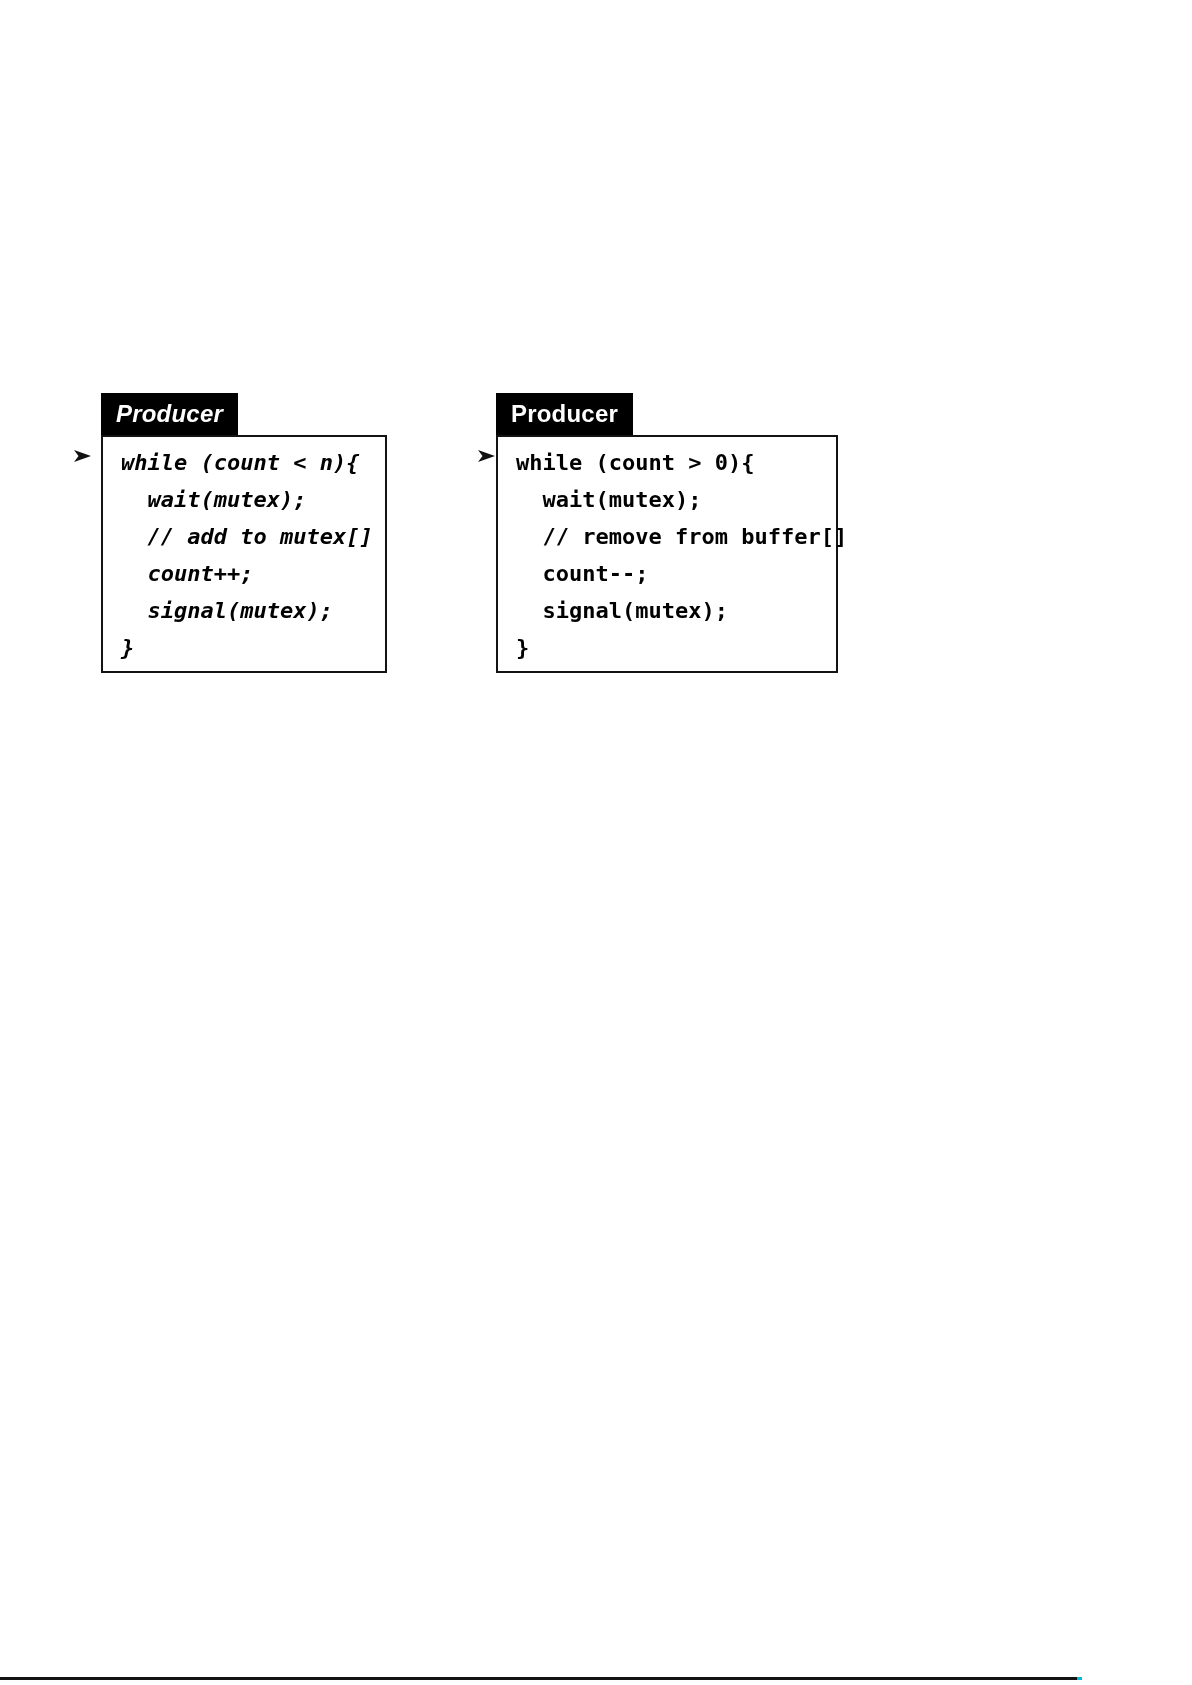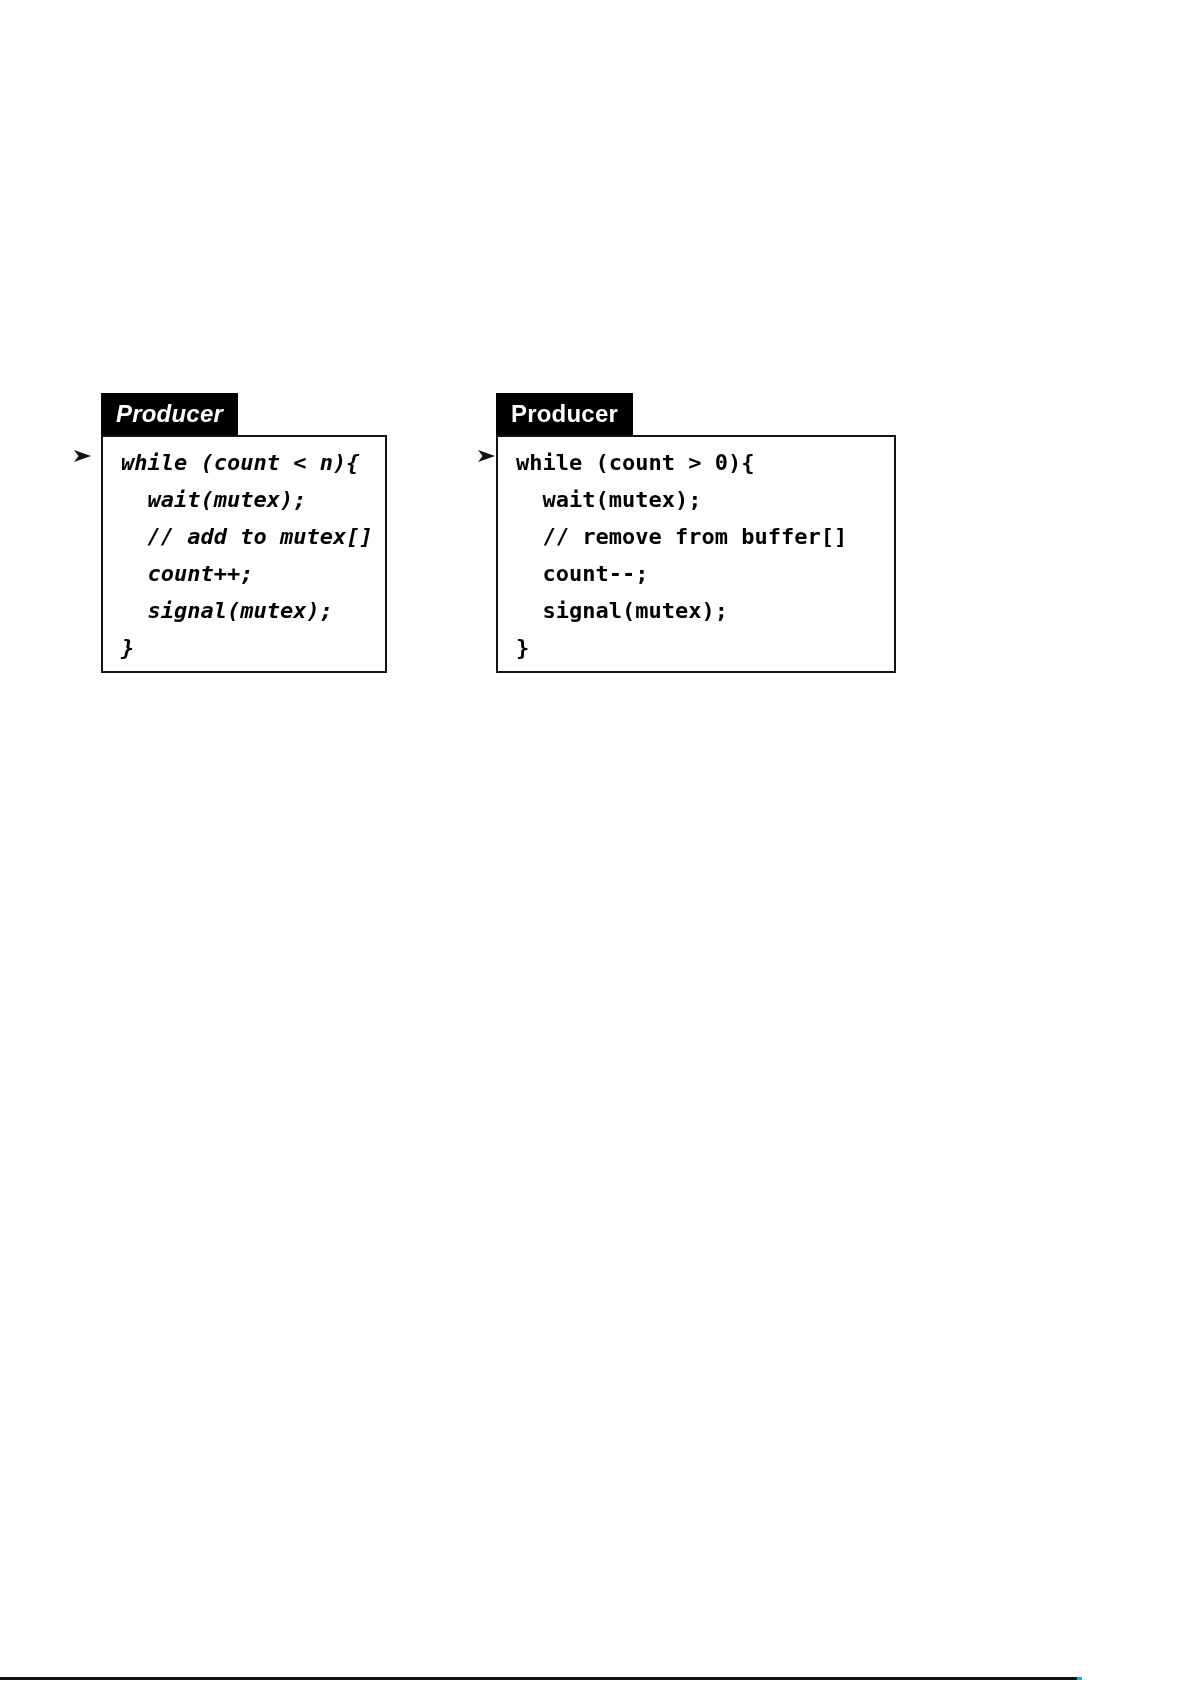--- a/index.html
+++ b/index.html
@@ -39,21 +39,21 @@
     position:absolute;left:0;top:1677px;width:1077px;height:3px;
     background:var(--ink);
   }
   .rule-tick{
     position:absolute;left:1077px;top:1677px;width:5px;height:3px;
     background:var(--rule_tick);
   }
   .producer-panel{left:101px;top:393px;font-style:italic;}
   .producer-box{width:286px;height:238px;}
   .consumer-panel{left:496px;top:393px;}
-  .consumer-box{width:400px;height:238px;}
+  .consumer-box{width:342px;height:238px;}
   .producer-arrow{left:74px;top:449px;}
   .consumer-arrow{left:478px;top:449px;}
 </style>
 </head>
 <body>
 
 <div class="page">
 
   <span class="exec-arrow producer-arrow">
     <svg viewBox="0 0 17 14" xmlns="http://www.w3.org/2000/svg">

